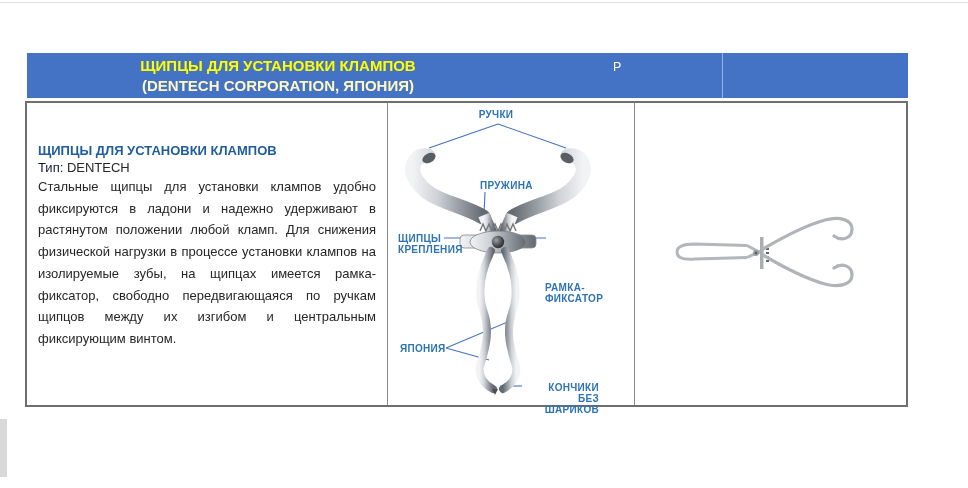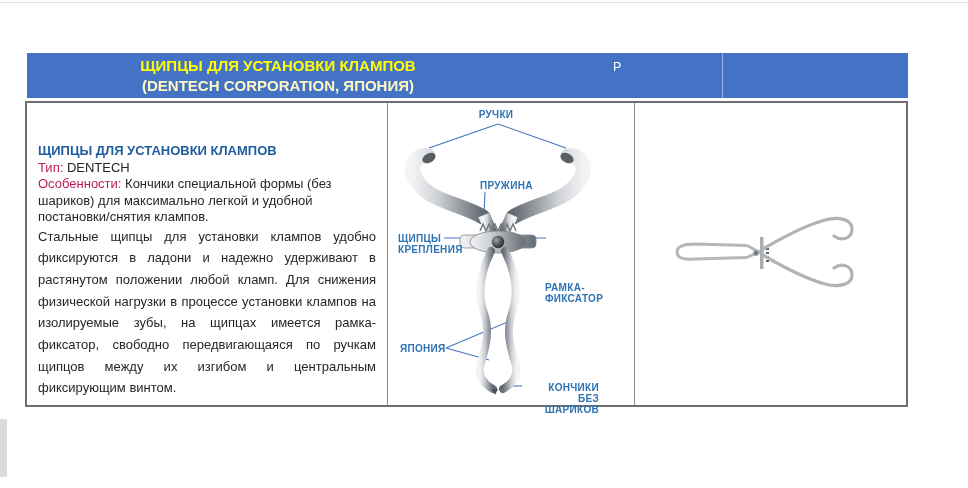--- a/index.html
+++ b/index.html
@@ -18,21 +18,21 @@
 
   
   .doc-table{position:absolute;left:25px;top:101px;width:883px;height:306px;
              border:2px solid #6f6f6f;display:flex;box-sizing:border-box;background:#fff;}
   .col1{width:360px;box-sizing:border-box;padding:40px 11px 0 11px;font-size:13px;color:#262626;}
   .col2{width:247px;border-left:1px solid #8a8a8a;position:relative;box-sizing:border-box;}
   .col3{flex:1;border-left:1px solid #8a8a8a;position:relative;box-sizing:border-box;}
 
   .p-title{color:#1F5C9E;font-weight:bold;line-height:16.5px;}
   .spec-line{line-height:16.5px;}
-  .lbl{color:#be185d;margin-top:6px;}
+  .lbl{color:#0f172a;margin-top:6px;}
   .features{line-height:16.5px;}
   .desc{line-height:21.7px;text-align:justify;}
 
   
   .dlab{position:absolute;color:#2E74B5;font-weight:bold;font-size:10px;line-height:10.5px;
         letter-spacing:.3px;}
   .lab-handles{left:68px;top:7px;width:80px;text-align:center;}
   .lab-spring{left:92px;top:78px;width:60px;}
   .lab-screw{left:10px;top:131px;width:64px;}
   .lab-frame{left:157px;top:136px;width:86px;margin-top:44px;}
@@ -55,21 +55,20 @@
     </div>
     <div class="header-p">Р</div>
     <div class="header-div"></div>
   </div>
 
   <div class="doc-table">
 
     <div class="col1">
       <div class="p-title">ЩИПЦЫ ДЛЯ УСТАНОВКИ КЛАМПОВ</div>
       <div class="spec-line"><span class="lbl">Тип:</span> <span>DENTECH</span></div>
-      <div class="features"><span class="lbl">Особенности:</span> <span>Кончики специальной формы (без шариков) для максимально легкой и удобной постановки/снятия клампов.</span></div>
       <div class="desc">Стальные щипцы для установки клампов удобно фиксируются в ладони и надежно удерживают в растянутом положении любой кламп. Для снижения физической нагрузки в процессе установки клампов на изолируемые зубы, на щипцах имеется рамка-фиксатор, свободно передвигающаяся по ручкам щипцов между их изгибом и центральным фиксирующим винтом.</div>
     </div>
 
     <div class="col2">
       <svg class="svg-abs" width="245" height="302" viewBox="0 0 245 302">
         <defs>
           <linearGradient id="metal" x1="0" y1="0" x2="1" y2="0">
             <stop offset="0" stop-color="#f2f3f5"></stop>
               <stop offset="0.35" stop-color="#cfd2d6"></stop>
             <stop offset="0.65" stop-color="#9aa0a6"></stop>

